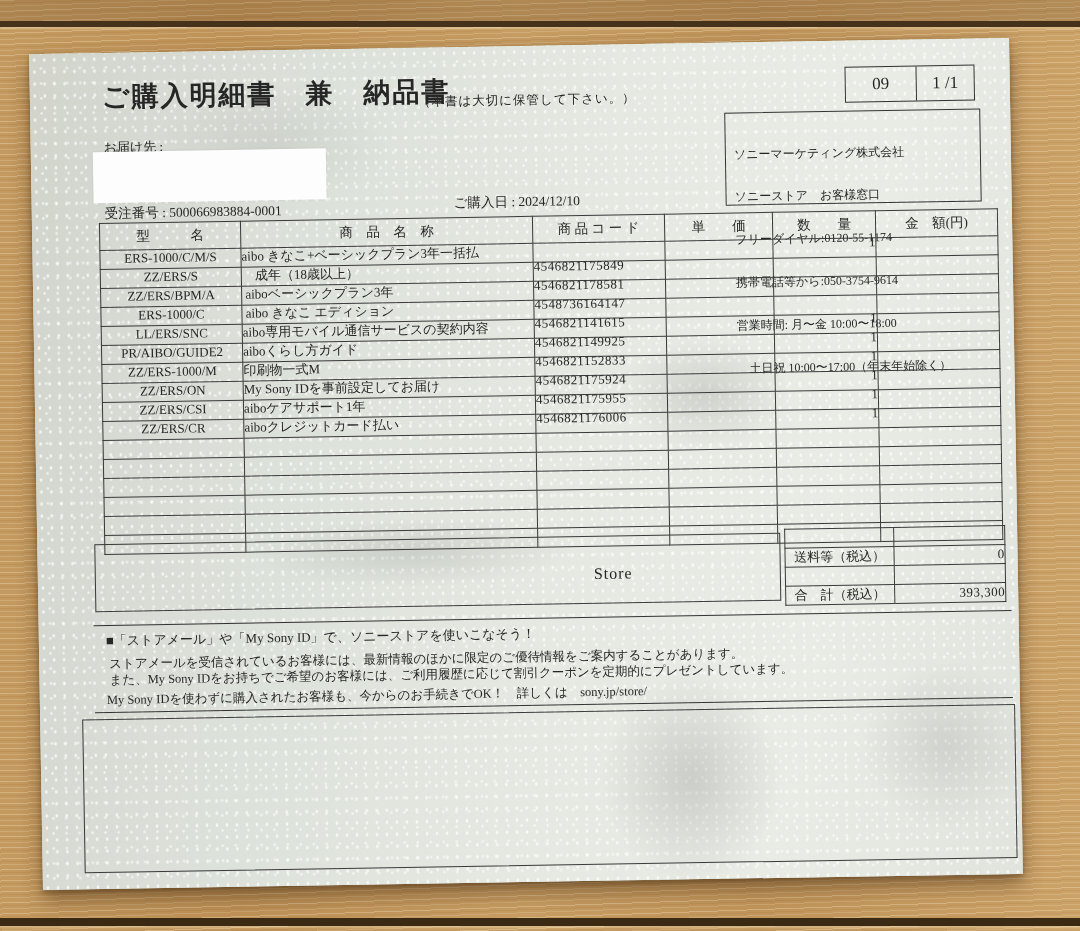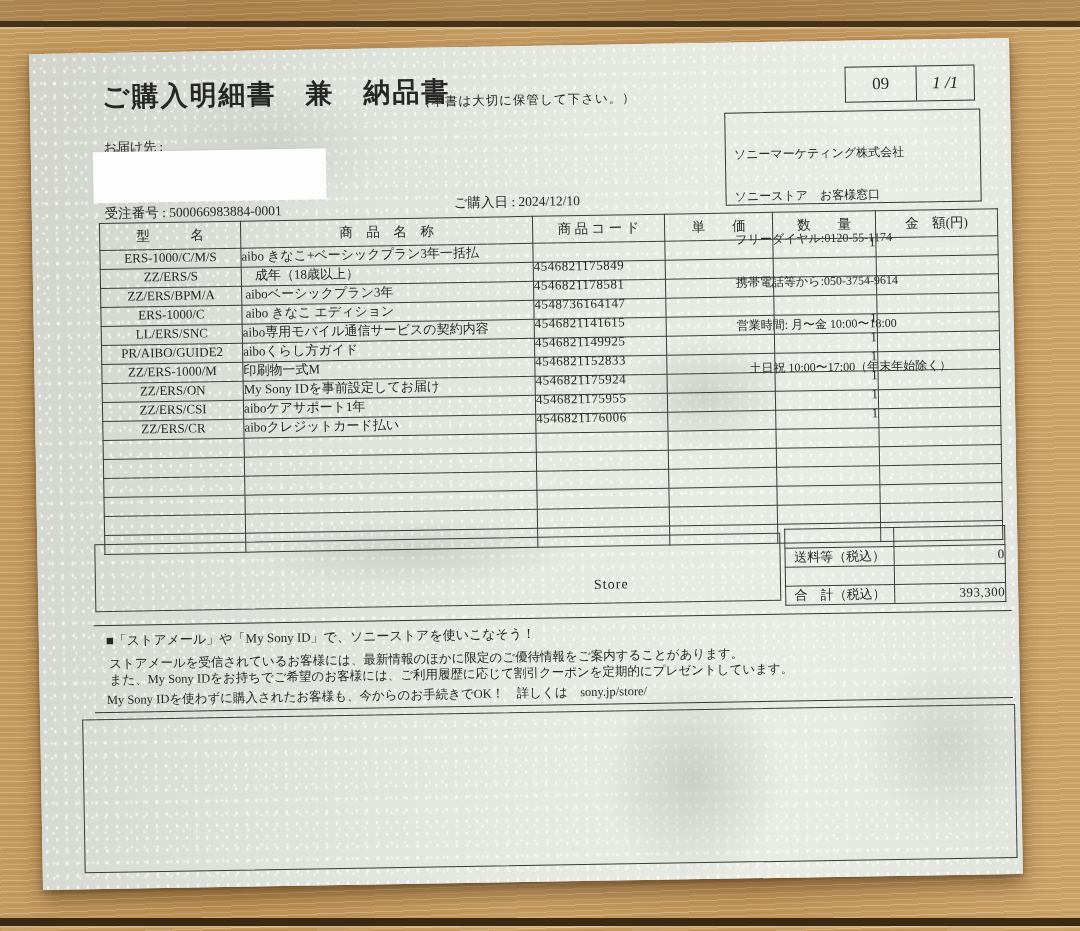--- a/index.html
+++ b/index.html
@@ -43,21 +43,21 @@
   .p4{left:820px;top:620px;width:170px;height:170px;background:radial-gradient(closest-side,rgba(150,153,148,.26),rgba(150,153,148,0));}
   .p5{left:120px;top:35px;width:240px;height:120px;background:radial-gradient(closest-side,rgba(145,150,145,.18),rgba(145,150,145,0));}
 
   .abs{position:absolute;}
   
   .title{left:72px;top:26px;font-size:27px;font-weight:600;letter-spacing:2px;white-space:pre;}
   .subtitle{left:388px;top:46px;font-size:12.5px;letter-spacing:1px;}
   .pages-box{left:815px;top:26px;width:128px;height:34px;display:flex;border:1.5px solid #333;}
   .pages-box .cell{display:flex;align-items:center;justify-content:center;font-size:17px;}
   .pages-box .c1{width:70px;border-right:1.5px solid #333;}
-  .pages-box .c2{flex:1;font-style:italic;}
+  .pages-box .c2{flex:1;}
   .seller-box{left:694px;top:70px;width:256px;height:93px;border:1.5px solid #333;padding:5px 8px;box-sizing:border-box;font-size:12px;line-height:14.3px;white-space:pre;}
   .recipient{left:73px;top:86px;font-size:13px;}
   .redaction{left:62px;top:99px;width:233px;height:51px;background:#fdfdfd;box-shadow:0 0 3px rgba(0,0,0,.08);}
   .smudge{left:80px;top:95px;width:42px;height:7px;background:
     radial-gradient(circle at 15% 50%, rgba(70,70,75,.55) 0 1.5px, transparent 2.5px),
     radial-gradient(circle at 55% 40%, rgba(70,70,75,.45) 0 1.5px, transparent 2.5px),
     radial-gradient(circle at 85% 60%, rgba(70,70,75,.5) 0 1.5px, transparent 2.5px);}
   .order-no{left:73px;top:152px;font-size:13.5px;white-space:pre;}
   .purchase-date{left:422px;top:147px;font-size:13.5px;white-space:pre;}
 
@@ -68,21 +68,21 @@
   table.items td{height:18px;font-size:13px;line-height:17px;}
   td.c-model{text-align:center;font-size:12.5px;}
   td.c-name{text-align:left;padding-left:6px;white-space:pre;}
   td.c-code{text-align:left;padding-left:17px;font-size:13.5px;letter-spacing:.5px;}
   td.c-qty{text-align:right;padding-right:16px;}
   .cellv{position:relative;top:-2px;display:inline-block;}
   td.c-code .cellv,td.c-qty .cellv{top:-6px;}
 
   
   .store-box{left:57px;top:491px;width:684px;height:66px;border:1px solid #3a3a3a;}
-  .store-label{position:absolute;left:498px;bottom:10px;font-size:14px;letter-spacing:1px;}
+  .store-label{position:absolute;left:498px;bottom:20px;font-size:16px;letter-spacing:1px;}
   table.totals{left:747px;top:487px;position:absolute;border-collapse:collapse;table-layout:fixed;width:218px;}
   table.totals td{border:1px solid #3a3a3a;height:18px;font-size:13px;line-height:16px;padding:0;}
   td.t-label{width:108px;text-align:center;white-space:pre;}
   td.t-value{width:110px;text-align:right;padding-right:6px;letter-spacing:.5px;}
 
   
   .footer-box{left:55px;top:572px;width:918px;height:86px;border-top:1.5px solid #333;border-bottom:1.5px solid #333;}
   .fl{position:absolute;white-space:pre;}
   .fl1{left:12px;top:6px;font-size:13px;}
   .fl2{left:15px;top:30px;font-size:12.5px;}

